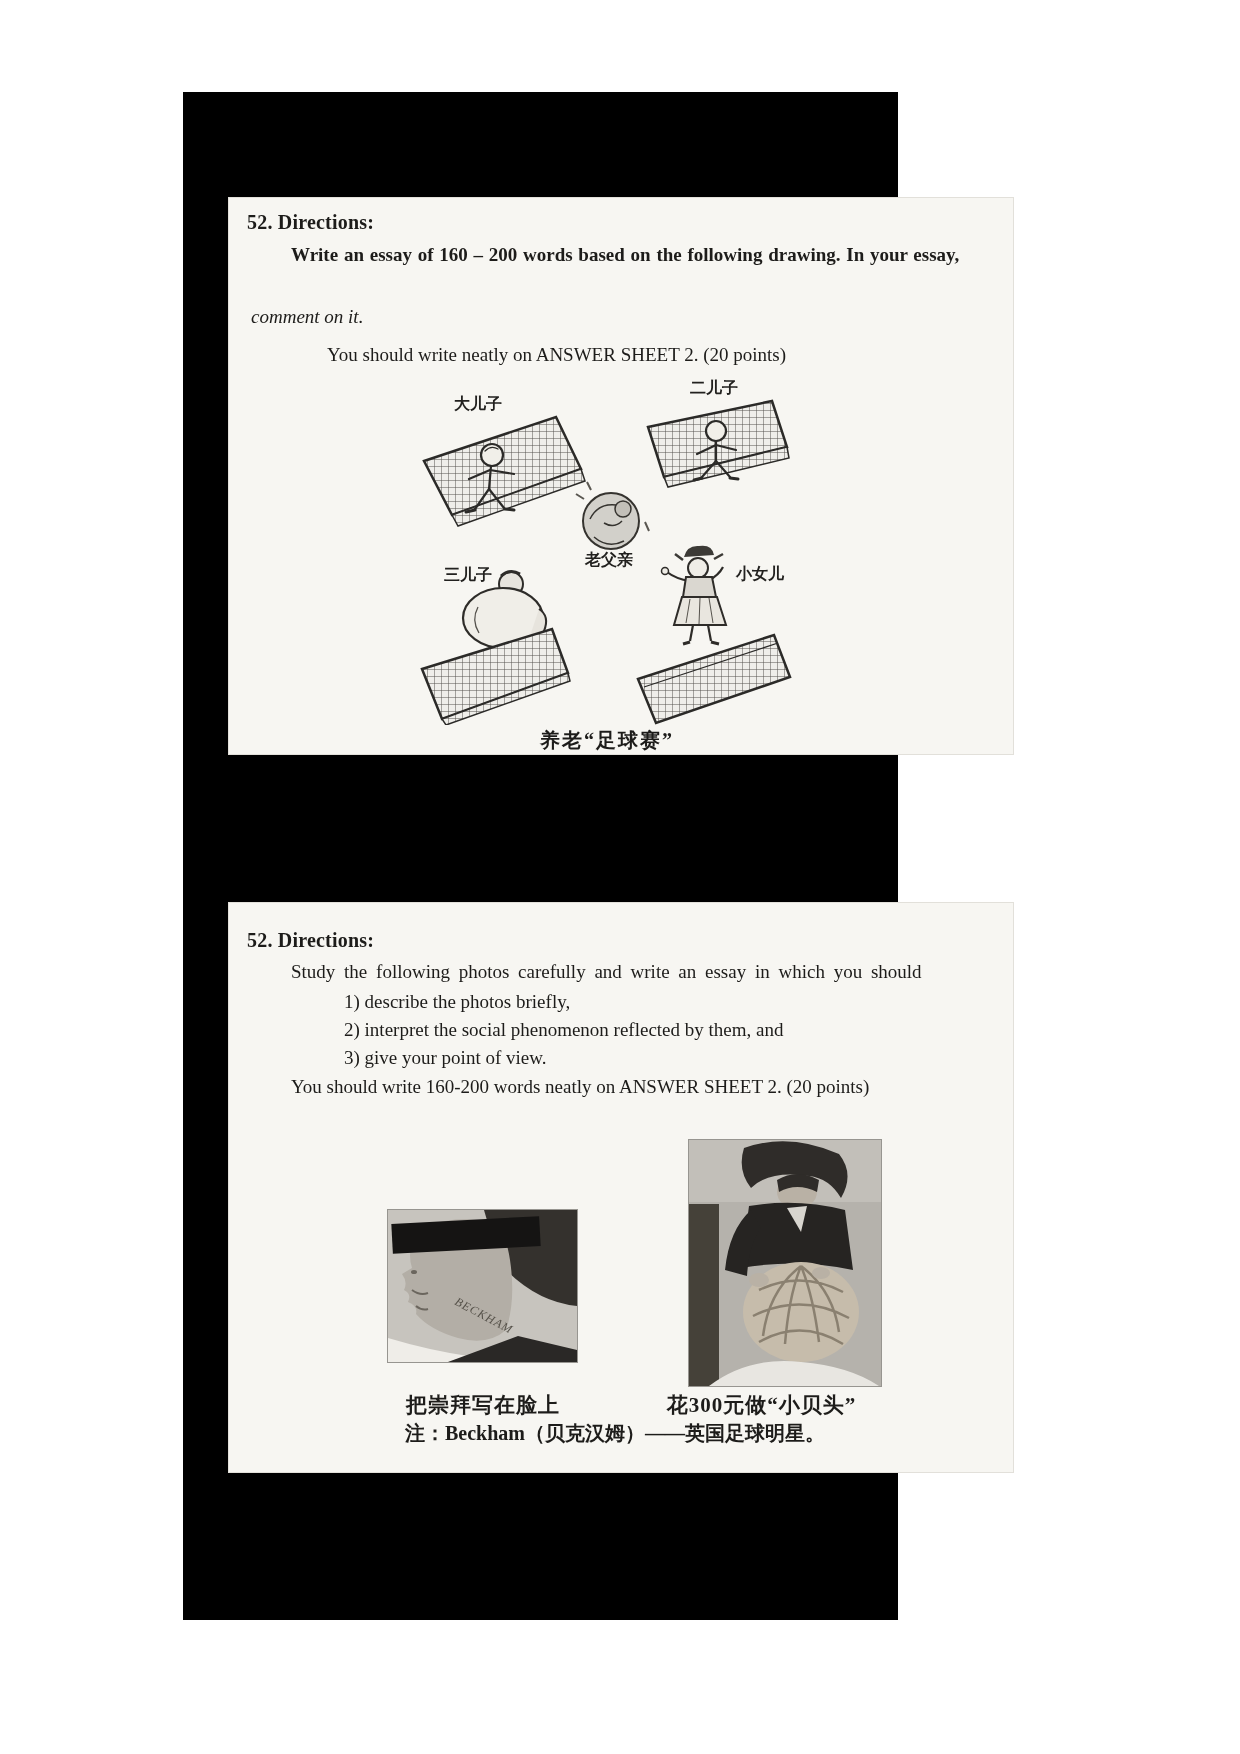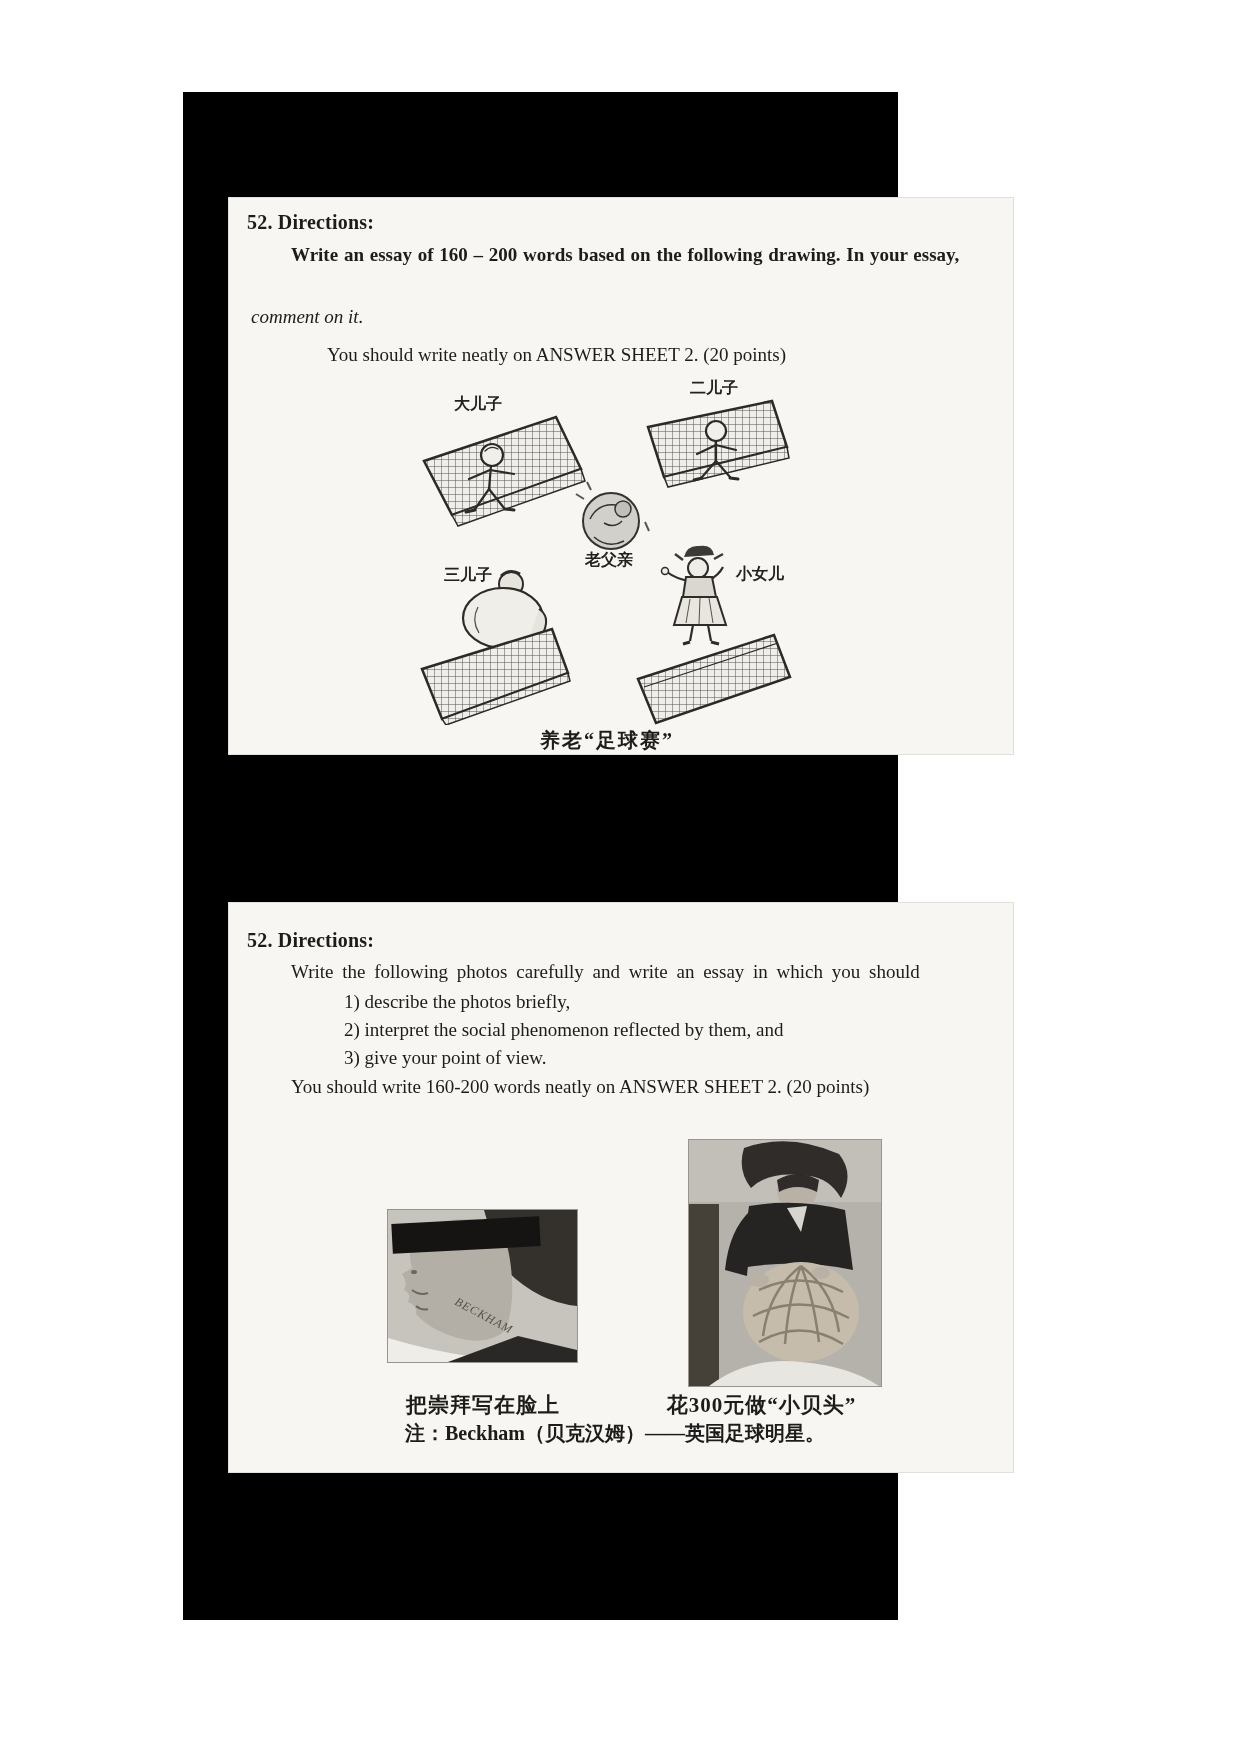--- a/index.html
+++ b/index.html
@@ -111,21 +111,21 @@
         <text class="lbl" x="231" y="190" text-anchor="middle">老父亲</text>
         <text class="lbl" x="90" y="205" text-anchor="middle">三儿子</text>
         <text class="lbl" x="382" y="204" text-anchor="middle">小女儿</text>
       </svg>
 
       <div class="draw-cap" style="left:164px;top:530px;width:430px;">养老“足球赛”</div>
     </div>
 
     <div class="panel panel2">
       <div class="ln hd" style="left:19px;top:26px;">52. Directions:</div>
-      <div class="ln ws4" style="left:63px;top:58px;">Write the following photos carefully and write an essay in which you should</div>
+      <div class="ln ws4" style="left:63px;top:58px;">Study the following photos carefully and write an essay in which you should</div>
       <div class="ln" style="left:116px;top:88px;">1) describe the photos briefly,</div>
       <div class="ln" style="left:116px;top:116px;">2) interpret the social phenomenon reflected by them, and</div>
       <div class="ln" style="left:116px;top:144px;">3) give your point of view.</div>
       <div class="ln" style="left:63px;top:173px;">You should write 160-200 words neatly on ANSWER SHEET 2. (20 points)</div>
 
       <svg class="photo" style="left:160px;top:308px;" width="189" height="152" viewBox="0 0 189 152">
         <rect width="189" height="152" fill="#c7c4be"></rect>
         <path d="M96,0 L189,0 L189,96 Q150,92 118,60 Q104,30 96,0 Z" fill="#34312d"></path>
         <path d="M30,18 Q18,40 24,58 L14,64 Q20,72 16,80 Q24,84 20,92 Q30,96 28,104 Q42,120 70,128
                  Q100,136 118,120 Q128,90 122,50 Q118,24 108,12 Q70,4 30,18 Z" fill="#b3aea6"></path>

